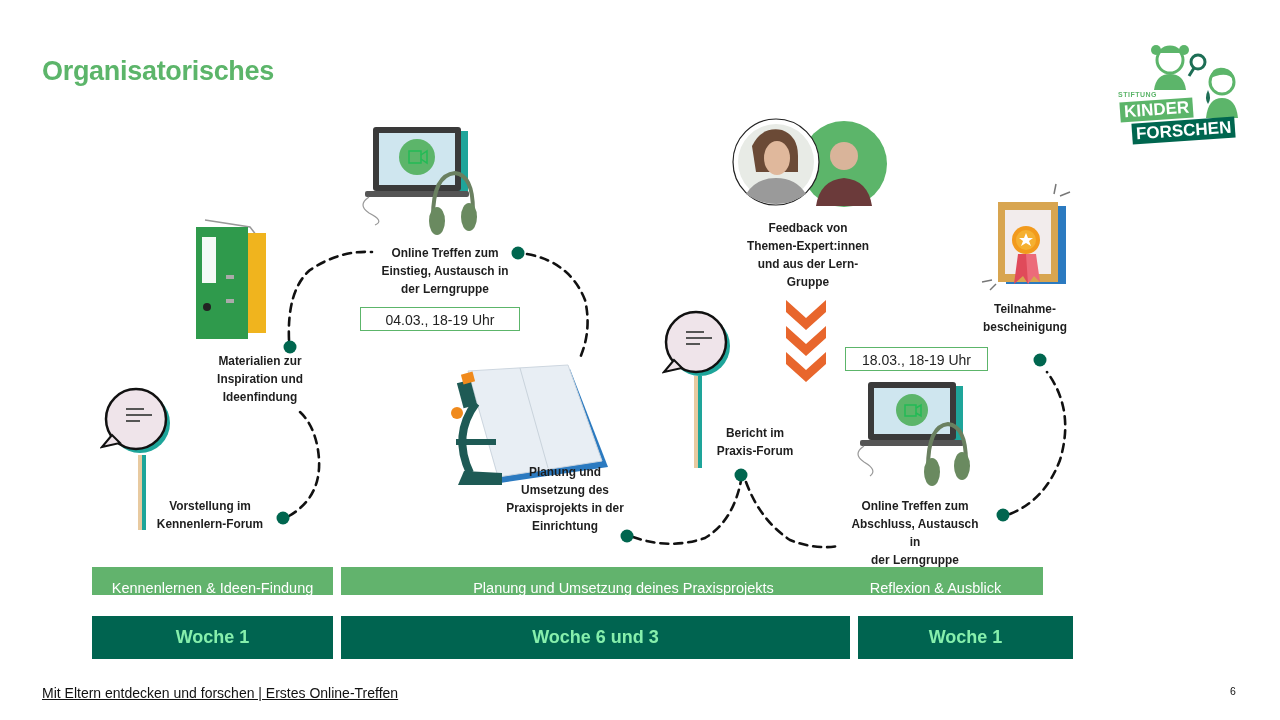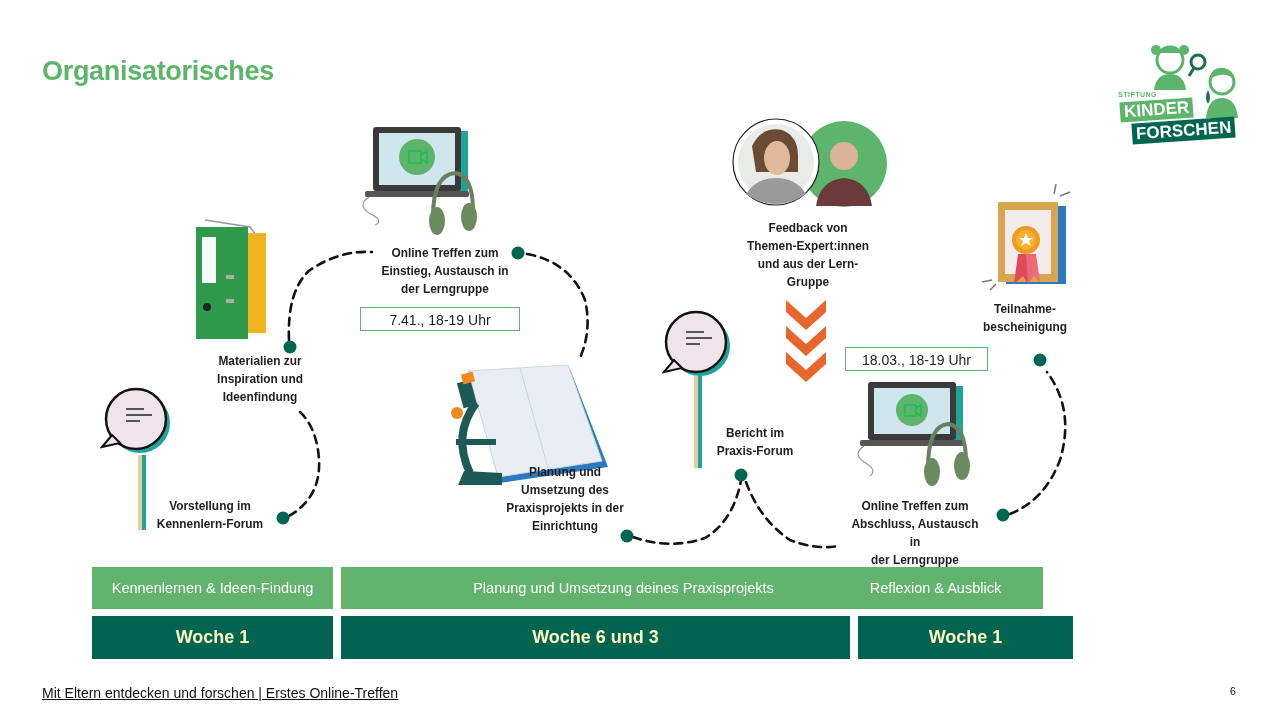--- a/index.html
+++ b/index.html
@@ -5,22 +5,22 @@
   html, body { margin:0; padding:0; }
   body { width:1280px; height:720px; position:relative; background:#ffffff; overflow:hidden;
          font-family:"Liberation Sans", sans-serif; color:#1a1a1a; }
   .abs { position:absolute; }
   .title { left:42px; top:56px; font-size:27px; font-weight:bold; color:#5cb56a; letter-spacing:-0.3px; }
   .lbl { position:absolute; text-align:center; font-family:"Liberation Sans", sans-serif; font-weight:bold;
          font-size:13.5px; line-height:18px; color:#1e1e1e; transform:scaleX(0.88); }
   .date { position:absolute; border:1.5px solid #5cb56a; background:#fff; font-size:14px; color:#222;
           text-align:center; height:24px; line-height:24px; box-sizing:border-box; }
   .phase { position:absolute; background:#62b36d; color:#fff; font-size:14.5px; text-align:center;
-           height:42px; line-height:42px; }
-  .week { position:absolute; background:#006450; color:#fef9c3; font-size:18px; font-weight:bold; text-align:center;
+           height:28px; line-height:42px; }
+  .week { position:absolute; background:#006450; color:#86efac; font-size:18px; font-weight:bold; text-align:center;
           height:43px; line-height:43px; }
   .footer { left:42px; top:685px; font-size:14px; color:#111;text-decoration:underline; }
   .pagenum { left:1230px; top:685px; font-size:10.5px; color:#111; }
   svg.overlay { position:absolute; left:0; top:0; }
 </style>
 </head>
 <body>
 
 <div class="abs title">Organisatorisches</div>
 
@@ -176,21 +176,21 @@
 <div class="lbl" style="left:195px;top:352px;width:130px;">
   <div>Materialien zur</div>
   <div>Inspiration und</div>
   <div>Ideenfindung</div>
 </div>
 <div class="lbl" style="left:365px;top:244px;width:160px;">
   <div>Online Treffen zum</div>
   <div>Einstieg, Austausch in</div>
   <div>der Lerngruppe</div>
 </div>
-<div class="date" style="left:360px;top:307px;width:160px;">7.41., 18-19 Uhr</div>
+<div class="date" style="left:360px;top:307px;width:160px;">04.03., 18-19 Uhr</div>
 <div class="lbl" style="left:490px;top:463px;width:150px;">
   <div>Planung und</div>
   <div>Umsetzung des</div>
   <div>Praxisprojekts in der</div>
   <div>Einrichtung</div>
 </div>
 <div class="lbl" style="left:695px;top:424px;width:120px;">
   <div>Bericht im</div>
   <div>Praxis-Forum</div>
 </div>

